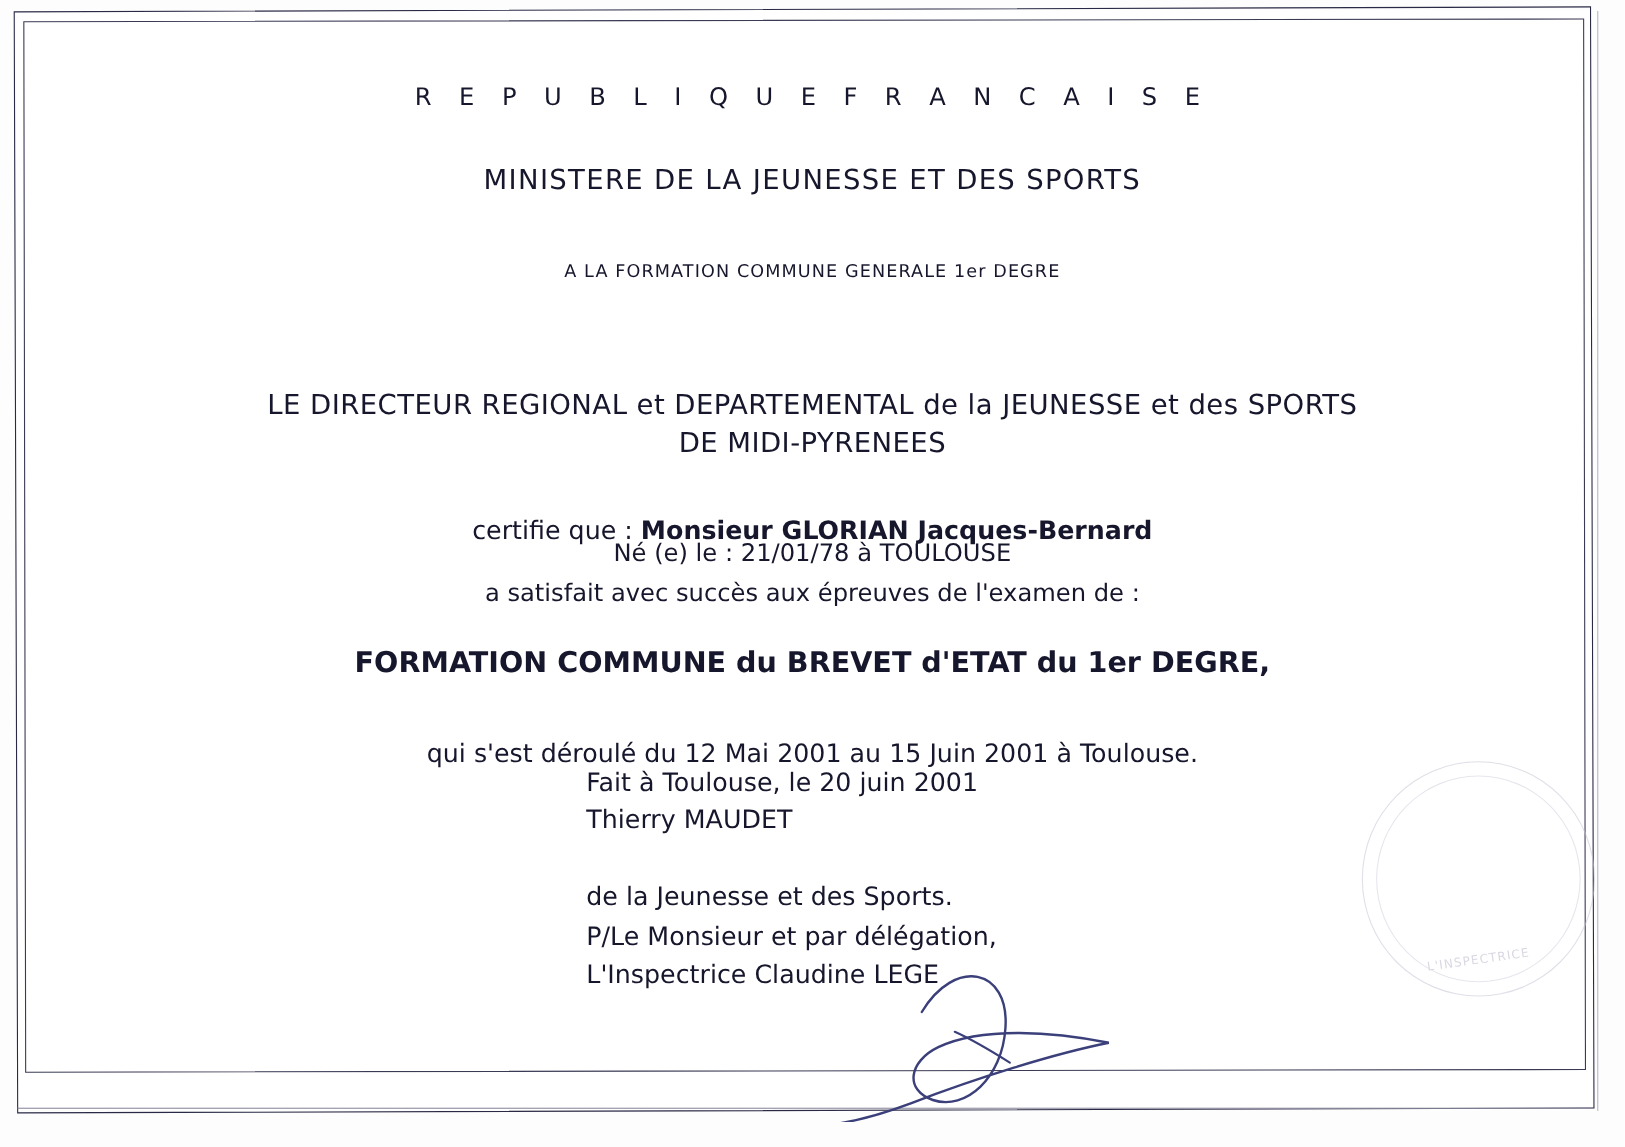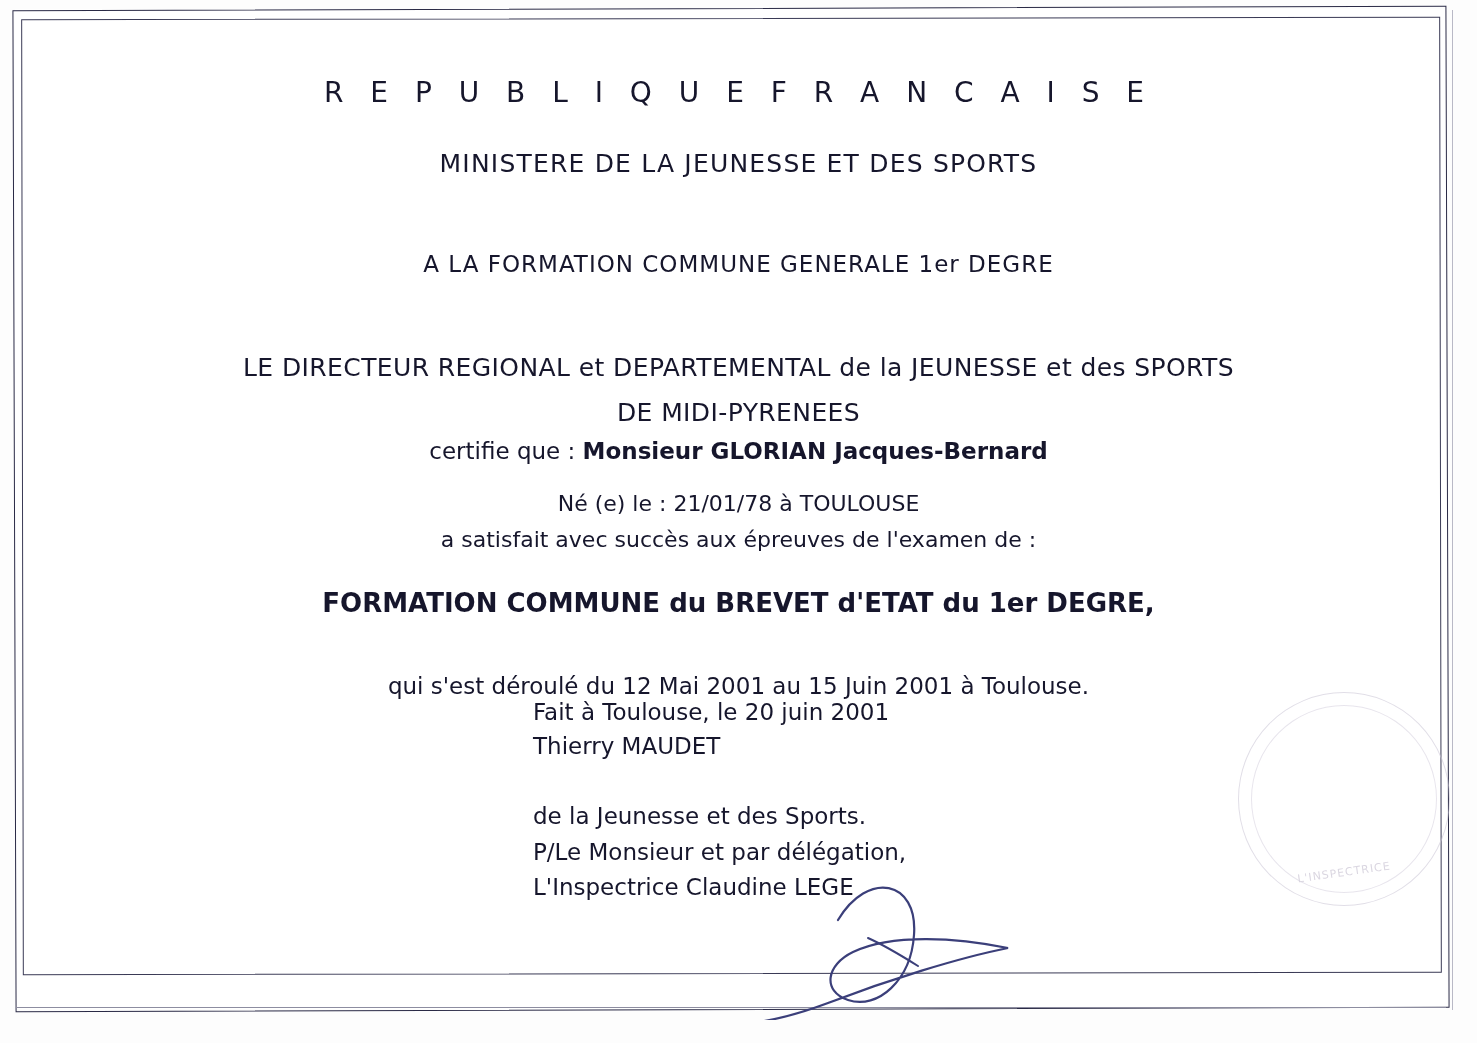--- a/index.html
+++ b/index.html
@@ -85,54 +85,53 @@
 
   .center {
     left: 0;
     width: 1477px;
     text-align: center;
   }
 
   
   .t-republique {
     top: 76px;
-    font-size: 28px;
+    font-size: 22px;
     letter-spacing: 9px;
     font-weight: 400;
   }
   .t-ministere {
     top: 149px;
     font-size: 25px;
     letter-spacing: 1.2px;
   }
   .t-attest1 {
     top: 224px;
     font-size: 23px;
     letter-spacing: 1px;
   }
   .t-attest2 {
-    top: 251px;
-    font-size: 23px;
+    top: 237px;
+    font-size: 16px;
     letter-spacing: 1px;
   }
   .t-directeur1 {
     top: 353px;
     font-size: 25px;
     letter-spacing: 0.4px;
   }
   .t-directeur2 {
     top: 388px;
     font-size: 25px;
     letter-spacing: 0.4px;
-    margin-top: 10px;
   }
 
   
   .t-certifie {
-    top: 438px;
+    top: 470px;
     font-size: 23px;
   }
   .t-certifie .nom {
     font-weight: 700;
   }
   .t-ne {
     top: 491px;
     font-size: 22px;
   }
   .t-satisfait {

